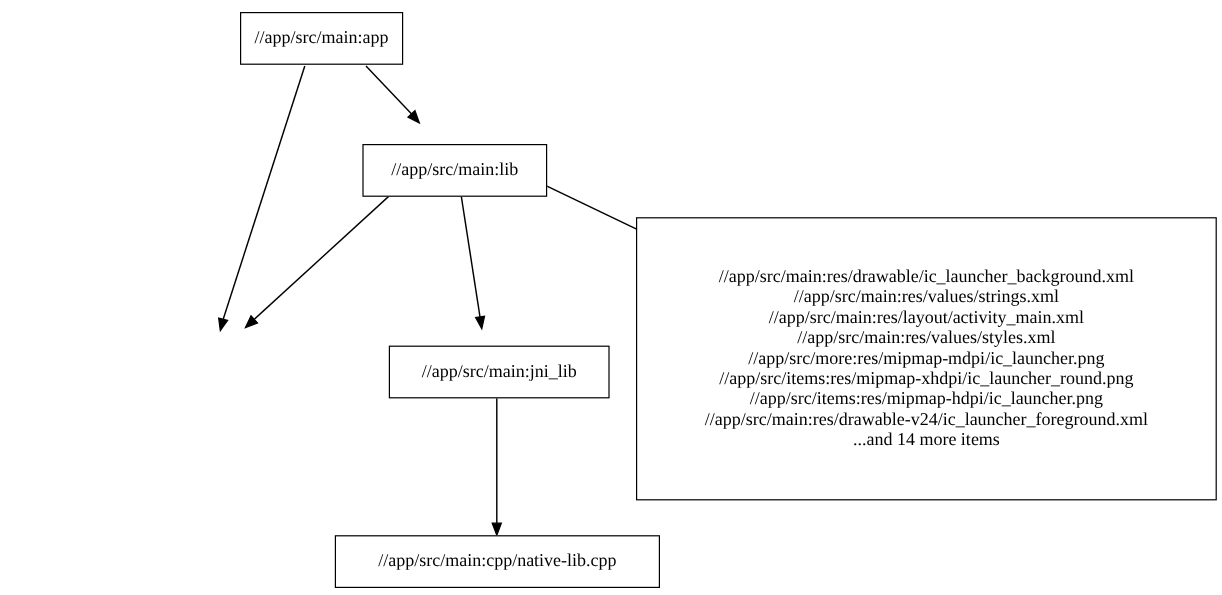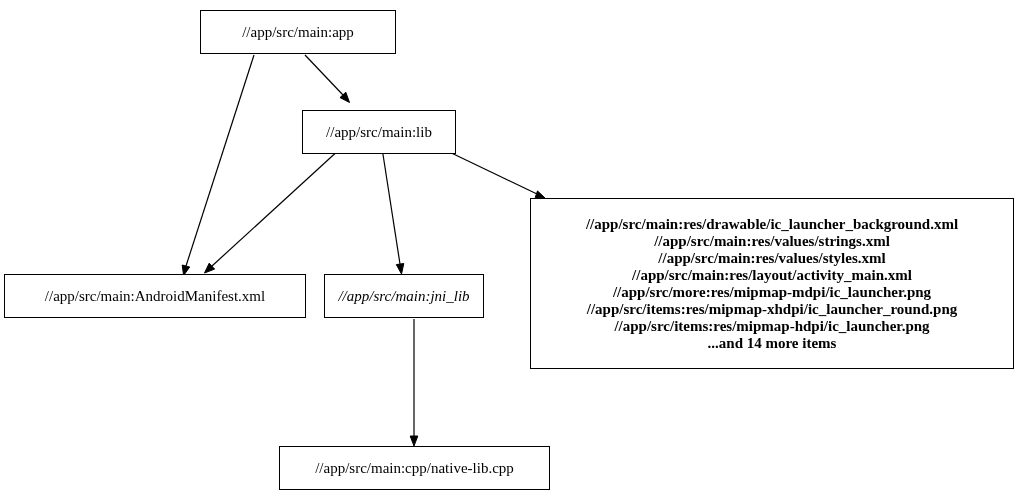--- a/index.html
+++ b/index.html
@@ -86,44 +86,42 @@
       <path d="M 441 148 L 537 194"></path>
       <polygon points="535.2,197.4 545.0,198.0 537.5,190.9"></polygon>
     </g>
 
     <g>
       <path d="M 414 319 L 414 436"></path>
       <polygon points="410.2,436 414.0,446.0 417.8,436"></polygon>
     </g>
   </svg>
 
-  <div class="node" style="left:200px; top:10px; width:196px; height:44px;">
+  <div class="node" style="left:200px; top:10px; width:136px; height:44px;">
     <span class="node-line">//app/src/main:app</span>
   </div>
 
-  <div class="node" style="left:302px; top:110px; width:154px; height:44px;">
+  <div class="node" style="left:302px; top:120px; width:154px; height:44px;">
     <span class="node-line">//app/src/main:lib</span>
   </div>
 
-  <div class="node" style="left:4px; top:274px; width:302px; height:44px;">
-    <span class="node-line">//app/src/main:AndroidManifest.xml</span>
-  </div>
 
-  <div class="node" style="left:324px; top:274px; width:160px; height:44px;font-style:italic;">
+  <div class="node" style="left:324px; top:288px; width:184px; height:44px;">
     <span class="node-line">//app/src/main:jni_lib</span>
   </div>
 
-  <div class="node" style="left:530px; top:198px; width:484px; height:171px;font-weight:bold;">
+  <div class="node" style="left:530px; top:181px; width:484px; height:236px;">
     <span class="node-line">//app/src/main:res/drawable/ic_launcher_background.xml</span>
     <span class="node-line">//app/src/main:res/values/strings.xml</span>
+    <span class="node-line">//app/src/main:res/layout/activity_main.xml</span>
     <span class="node-line">//app/src/main:res/values/styles.xml</span>
-    <span class="node-line">//app/src/main:res/layout/activity_main.xml</span>
     <span class="node-line">//app/src/more:res/mipmap-mdpi/ic_launcher.png</span>
     <span class="node-line">//app/src/items:res/mipmap-xhdpi/ic_launcher_round.png</span>
     <span class="node-line">//app/src/items:res/mipmap-hdpi/ic_launcher.png</span>
+    <span class="node-line">//app/src/main:res/drawable-v24/ic_launcher_foreground.xml</span>
     <span class="node-line">...and 14 more items</span>
   </div>
 
   <div class="node" style="left:279px; top:446px; width:271px; height:44px;">
     <span class="node-line">//app/src/main:cpp/native-lib.cpp</span>
   </div>
 
 </div>
 
 </body></html>

